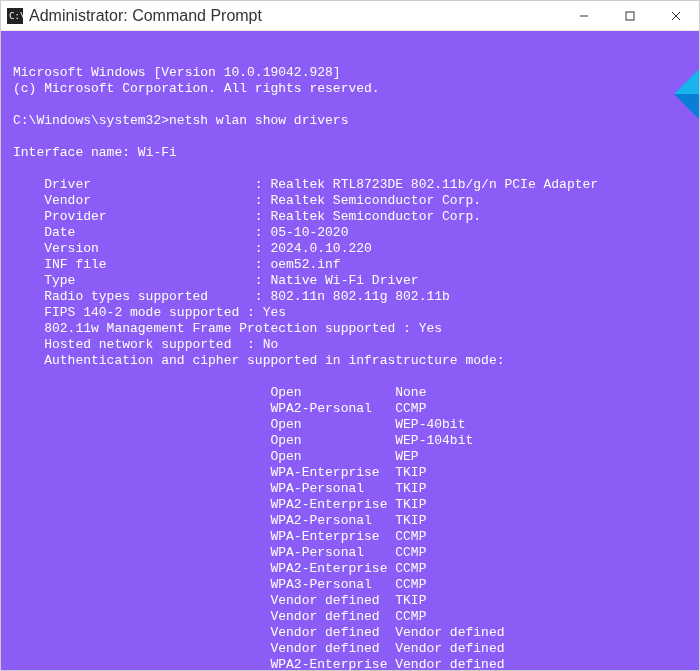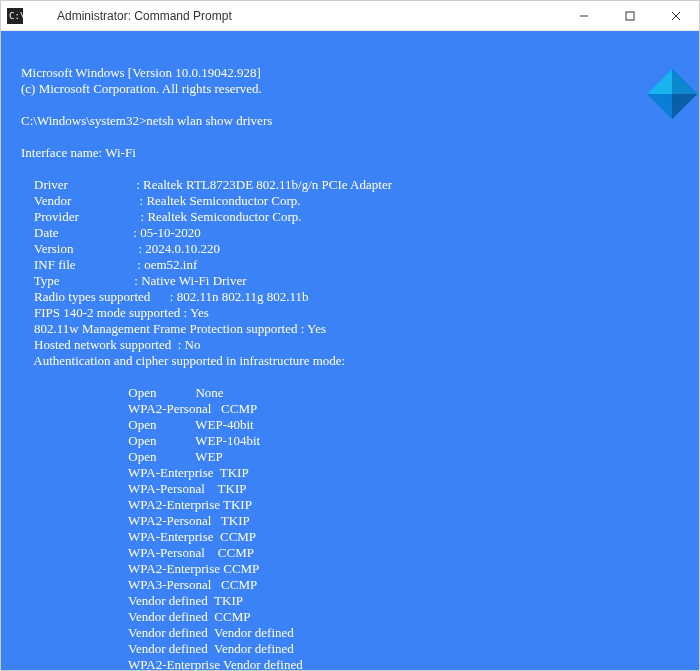--- a/index.html
+++ b/index.html
@@ -29,46 +29,45 @@
     .titlebar-icon {
       width: 16px;
       height: 16px;
       margin-right: 6px;
       display: flex;
       align-items: center;
       justify-content: center;
     }
     .titlebar-icon svg { width: 16px; height: 16px; }
     .titlebar-title {
-      font-size: 12px;
+      font-size: 16px;
       color: #333;
       flex: 1;
-      margin-left: 28px;
     }
     .titlebar-buttons {
       display: flex;
       height: 100%;
     }
     .titlebar-btn {
       width: 46px;
       height: 100%;
       display: flex;
       align-items: center;
       justify-content: center;
       font-size: 13px;
       color: #555;
     }
     .terminal {
       flex: 1;
-      background: #3b82f6;
+      background: #8b5cf6;
       color: #fff;
-      font-family: Liberation Serif, serif;
+      font-family: Liberation Mono, monospace;
       font-size: 13px;
       line-height: 16px;
-      padding: 2px 20px;
+      padding: 2px 12px;
       white-space: pre;
       overflow: hidden;
       position: relative;
     }
     .logo {
       position: absolute;
       top: 22px;
       right: 22px;
       width: 50px;
       height: 50px;

